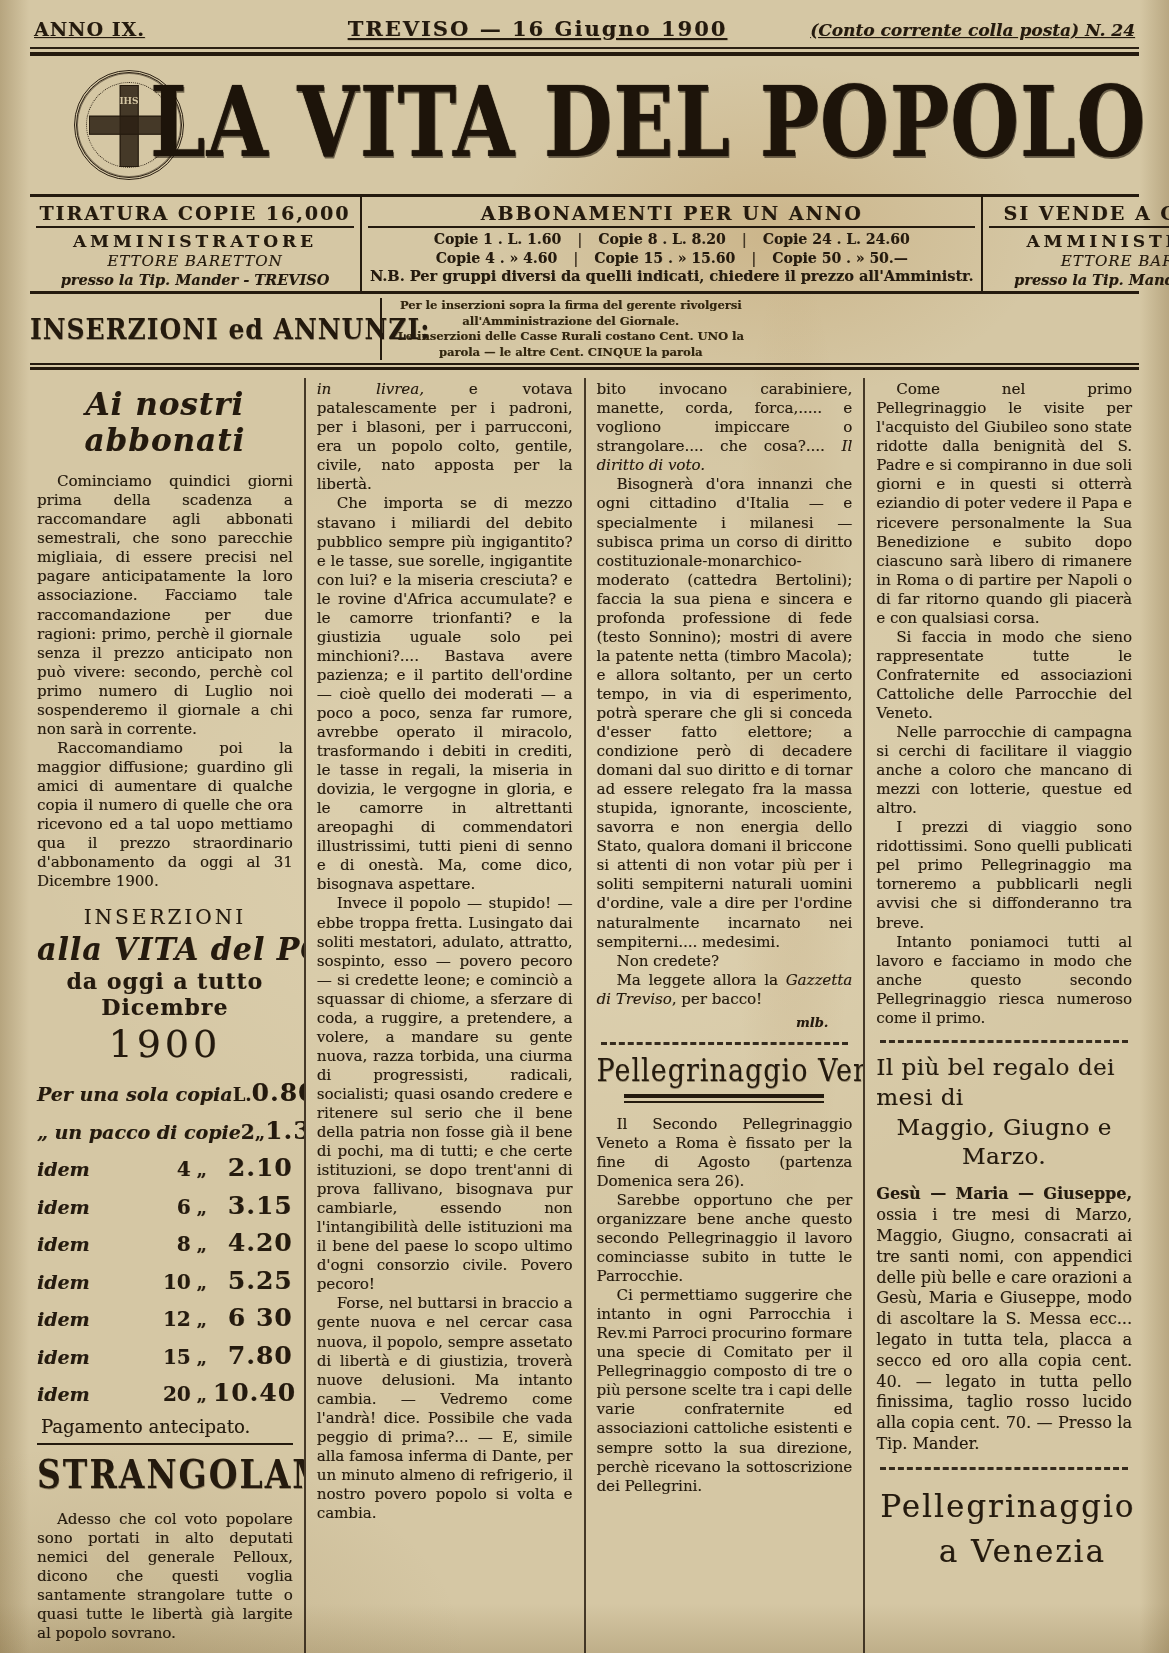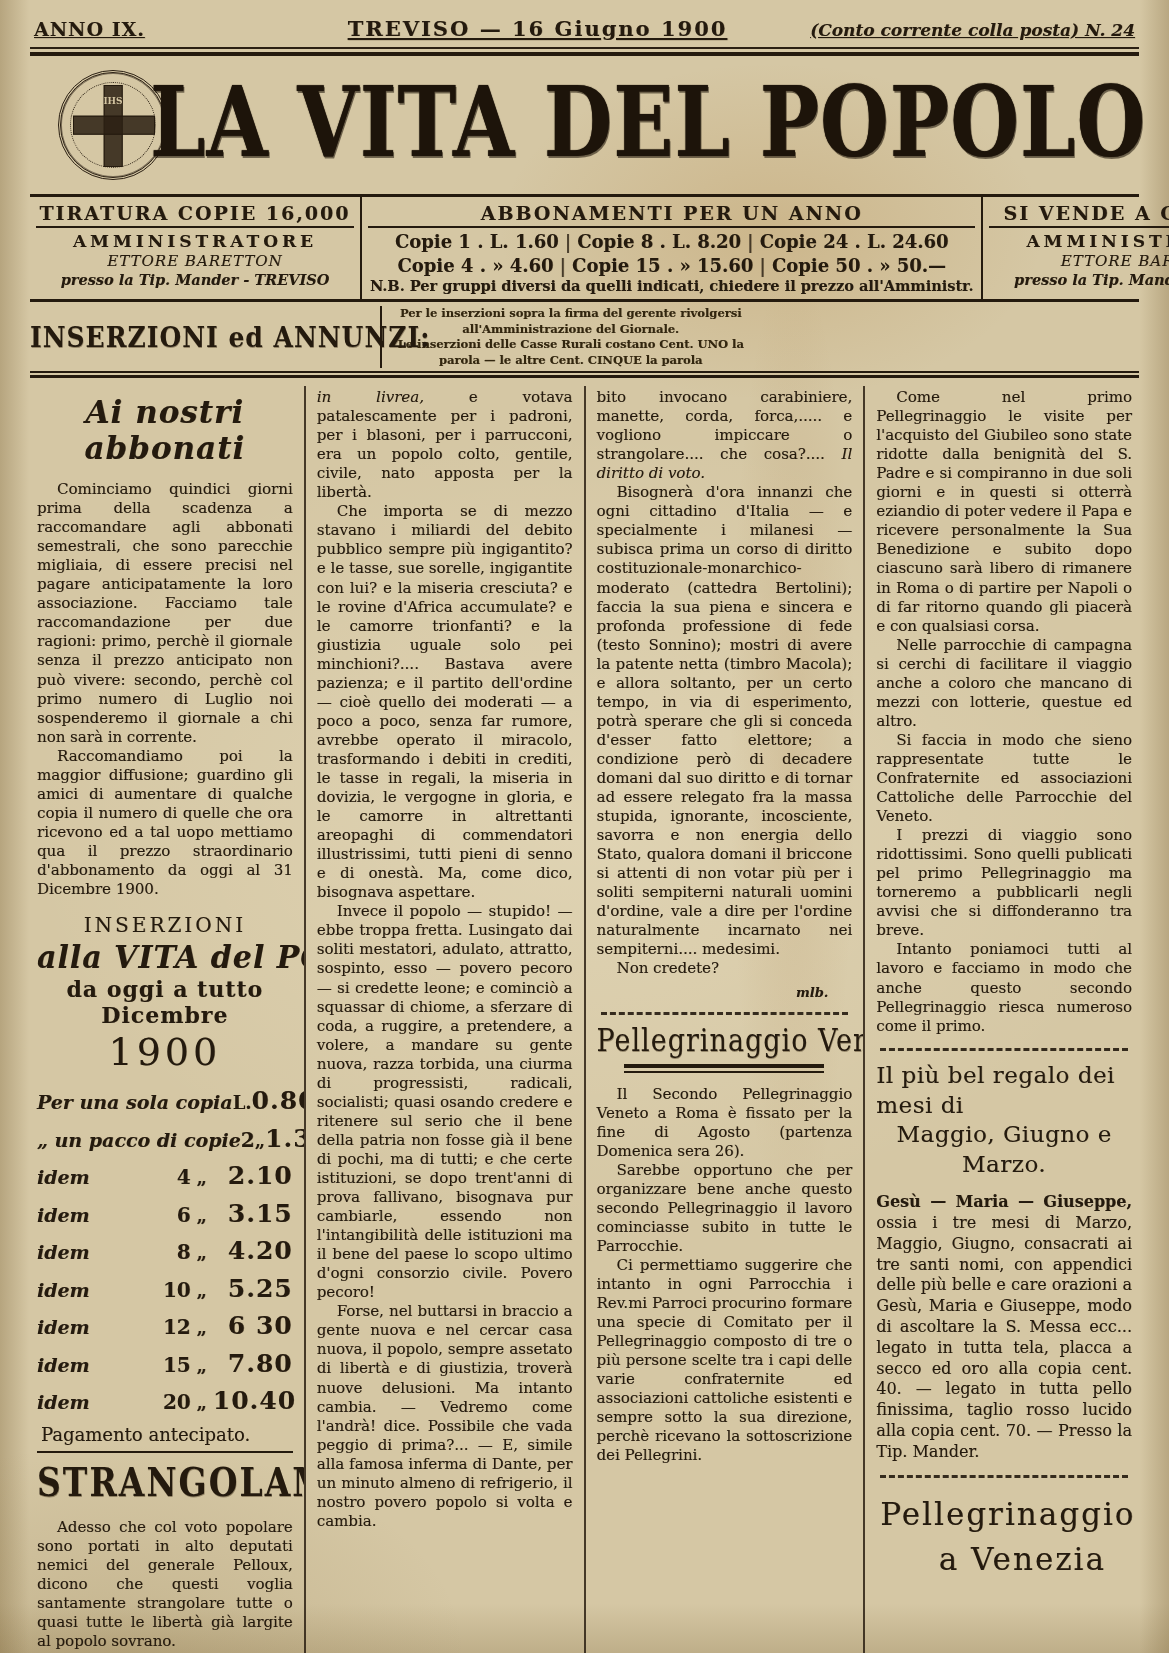--- a/index.html
+++ b/index.html
@@ -20,42 +20,42 @@
   .tx{text-shadow:.4px .4px .5px rgba(45,28,8,.38);}
   
   .toprow{display:flex; justify-content:space-between; align-items:baseline; padding:16px 34px 2px 34px;text-decoration:underline;}
   .anno{font-weight:bold; font-size:19px; letter-spacing:1px;}
   .dateline{font-weight:bold; font-size:21px; letter-spacing:2px; margin-left:120px;}
   .postal{font-style:italic; font-size:17px; font-weight:bold;}
   .rule-double-big{margin:4px 30px 0 30px; border-top:2px solid #2b2013; height:3px; border-bottom:4px solid #241a0e;}
   
   .masthead{position:relative; height:128px; margin:6px 30px 0 30px;}
   .seal{
-    position:absolute; left:28px; top:4px; width:104px; height:104px; border-radius:50%;
+    position:absolute; left:44px; top:4px; width:104px; height:104px; border-radius:50%;
     border:3px double #2b2013; box-shadow:0 0 0 1px rgba(43,32,19,.5) inset;text-align:center;
   }
   .seal .ring{position:absolute; inset:9px; border-radius:50%; border:1.5px dotted #2b2013;}
   .seal .barv{position:absolute; left:50%; top:12%; width:16%; height:76%; transform:translateX(-50%); background:rgba(43,32,19,.85); border:1px solid #241a0e;}
   .seal .barh{position:absolute; top:50%; left:12%; height:16%; width:76%; transform:translateY(-50%); background:rgba(43,32,19,.85); border:1px solid #241a0e;}
   .seal .ihs{position:absolute; top:22%; left:50%; transform:translate(-50%,0); font-size:9px; color:#d5c7a4; font-weight:bold; z-index:2;}
   .title-big{
     text-align:center; font-weight:bold; font-size:79px; letter-spacing:1px; white-space:nowrap;
     transform:scaleY(1.22); transform-origin:top; padding-left:120px; margin-top:10px;
     color:#1d140a; text-shadow:0 0 1px #1d140a, 1px 1px 0 rgba(29,20,10,.55);
   }
   
   .bars{margin:0 30px; border-top:3px solid #241a0e; border-bottom:3px solid #241a0e; display:grid; grid-template-columns:330px 1fr 330px;}
   .bars .cell{padding:2px 6px;}
   .bars .cell.mid{border-left:2px solid #241a0e; border-right:2px solid #241a0e;}
   .barhead{font-weight:bold; font-size:19px; text-align:center; letter-spacing:2px; border-bottom:2px solid #241a0e; padding:3px 0 2px 0; white-space:nowrap;}
   .adminblock{text-align:center; padding-top:3px; line-height:1.25;}
   .admin-role{font-weight:bold; letter-spacing:4px; font-size:17px;}
   .admin-name{font-style:italic; font-weight:normal; font-size:15px; letter-spacing:1px;}
   .admin-addr{font-style:italic; font-weight:bold; font-size:14.5px;}
-  .pricesline{display:flex; justify-content:center; gap:6px; font-size:18px; font-weight:bold; padding-top:3px; white-space:nowrap;}
+  .pricesline{display:flex; justify-content:center; gap:16px; font-size:14px; font-weight:bold; padding-top:3px; white-space:nowrap;}
   .pricesline .sep{opacity:.8;}
   .nbline{font-size:14.5px; font-weight:bold; padding:1px 2px 3px 2px; white-space:nowrap;}
   
   .inserz{margin:0 30px; display:grid; grid-template-columns:350px 1fr 1fr; align-items:center; padding:4px 0 3px 0;}
   .inserz-label{font-weight:bold; font-size:25px; letter-spacing:1px; transform:scaleY(1.15); white-space:nowrap;}
   .finenote{font-size:11.5px; text-align:center; line-height:1.35; padding:0 8px; font-weight:bold; color:#32260f;}
   .finenote.right{border-left:2px solid #241a0e;}
   .rule-double-bot{margin:0 30px 0 30px; border-top:2px solid #241a0e; height:2px; border-bottom:3px solid #241a0e;}
   
   .columns{display:flex; margin:8px 26px 0 26px; height:1368px; overflow:hidden;}
@@ -237,34 +237,35 @@
       <p class="np">Che importa se di mezzo stavano i miliardi del debito pubblico sempre più ingigantito? e le tasse, sue sorelle, ingigantite con lui? e la miseria cresciuta? e le rovine d'Africa accumulate? e le camorre trionfanti? e la giustizia uguale solo pei minchioni?.... Bastava avere pazienza; e il partito dell'ordine — cioè quello dei moderati — a poco a poco, senza far rumore, avrebbe operato il miracolo, trasformando i debiti in crediti, le tasse in regali, la miseria in dovizia, le vergogne in gloria, e le camorre in altrettanti areopaghi di commendatori illustrissimi, tutti pieni di senno e di onestà. Ma, come dico, bisognava aspettare.</p>
       <p class="np">Invece il popolo — stupido! — ebbe troppa fretta. Lusingato dai soliti mestatori, adulato, attratto, sospinto, esso — povero pecoro — si credette leone; e cominciò a squassar di chiome, a sferzare di coda, a ruggire, a pretendere, a volere, a mandare su gente nuova, razza torbida, una ciurma di progressisti, radicali, socialisti; quasi osando credere e ritenere sul serio che il bene della patria non fosse già il bene di pochi, ma di tutti; e che certe istituzioni, se dopo trent'anni di prova fallivano, bisognava pur cambiarle, essendo non l'intangibilità delle istituzioni ma il bene del paese lo scopo ultimo d'ogni consorzio civile. Povero pecoro!</p>
       <p class="np">Forse, nel buttarsi in braccio a gente nuova e nel cercar casa nuova, il popolo, sempre assetato di libertà e di giustizia, troverà nuove delusioni. Ma intanto cambia. — Vedremo come l'andrà! dice. Possibile che vada peggio di prima?... — E, simile alla famosa inferma di Dante, per un minuto almeno di refrigerio, il nostro povero popolo si volta e cambia.</p>
 
     </div>
 
     <div class="col">
       <p class="np noind"><span>bito invocano carabiniere, manette, corda, forca,..... e vogliono impiccare o strangolare.... che cosa?.... </span><span class="it">Il diritto di voto.</span></p>
       <p class="np">Bisognerà d'ora innanzi che ogni cittadino d'Italia — e specialmente i milanesi — subisca prima un corso di diritto costituzionale-monarchico-moderato (cattedra Bertolini); faccia la sua piena e sincera e profonda professione di fede (testo Sonnino); mostri di avere la patente netta (timbro Macola); e allora soltanto, per un certo tempo, in via di esperimento, potrà sperare che gli si conceda d'esser fatto elettore; a condizione però di decadere domani dal suo diritto e di tornar ad essere relegato fra la massa stupida, ignorante, incosciente, savorra e non energia dello Stato, qualora domani il briccone si attenti di non votar più per i soliti sempiterni naturali uomini d'ordine, vale a dire per l'ordine naturalmente incarnato nei sempiterni.... medesimi.</p>
       <p class="np">Non credete?</p>
+      <p class="np"><span>Ma leggete allora la </span><span class="it">Gazzetta di Treviso</span><span>, per bacco!</span></p>
       <div class="sig">mlb.</div>
       <hr class="wavyrule">
       <div class="h-pveneto">Pellegrinaggio Veneto a Roma</div>
       <div class="dblbar"></div>
       <p class="np smallp">Il Secondo Pellegrinaggio Veneto a Roma è fissato per la fine di Agosto (partenza Domenica sera 26).</p>
       <p class="np smallp">Sarebbe opportuno che per organizzare bene anche questo secondo Pellegrinaggio il lavoro cominciasse subito in tutte le Parrocchie.</p>
       <p class="np smallp">Ci permettiamo suggerire che intanto in ogni Parrocchia i Rev.mi Parroci procurino formare una specie di Comitato per il Pellegrinaggio composto di tre o più persone scelte tra i capi delle varie confraternite ed associazioni cattoliche esistenti e sempre sotto la sua direzione, perchè ricevano la sottoscrizione dei Pellegrini.</p>
 
     </div>
 
     <div class="col">
       <p class="np smallp">Come nel primo Pellegrinaggio le visite per l'acquisto del Giubileo sono state ridotte dalla benignità del S. Padre e si compiranno in due soli giorni e in questi si otterrà eziandio di poter vedere il Papa e ricevere personalmente la Sua Benedizione e subito dopo ciascuno sarà libero di rimanere in Roma o di partire per Napoli o di far ritorno quando gli piacerà e con qualsiasi corsa.</p>
+      <p class="np smallp">Si faccia in modo che sieno rappresentate tutte le Confraternite ed associazioni Cattoliche delle Parrocchie del Veneto.</p>
       <p class="np smallp">Nelle parrocchie di campagna si cerchi di facilitare il viaggio anche a coloro che mancano di mezzi con lotterie, questue ed altro.</p>
-      <p class="np smallp">Si faccia in modo che sieno rappresentate tutte le Confraternite ed associazioni Cattoliche delle Parrocchie del Veneto.</p>
       <p class="np smallp">I prezzi di viaggio sono ridottissimi. Sono quelli publicati pel primo Pellegrinaggio ma torneremo a pubblicarli negli avvisi che si diffonderanno tra breve.</p>
       <p class="np smallp">Intanto poniamoci tutti al lavoro e facciamo in modo che anche questo secondo Pellegrinaggio riesca numeroso come il primo.</p>
       <hr class="wavyrule">
       <div class="h-regalo">
         <span class="l1">Il più bel regalo dei mesi di</span>
         <span class="l2">Maggio, Giugno e Marzo.</span>
       </div>
       <div class="gesu">
         <p class="np noind"><span class="bd">Gesù — Maria — Giuseppe,</span><span> ossia i tre mesi di Marzo, Maggio, Giugno, consacrati ai tre santi nomi, con appendici delle più belle e care orazioni a Gesù, Maria e Giuseppe, modo di ascoltare la S. Messa ecc... legato in tutta tela, placca a secco ed oro alla copia cent. 40. — legato in tutta pello finissima, taglio rosso lucido alla copia cent. 70. — Presso la Tip. Mander.</span></p>
       </div>

